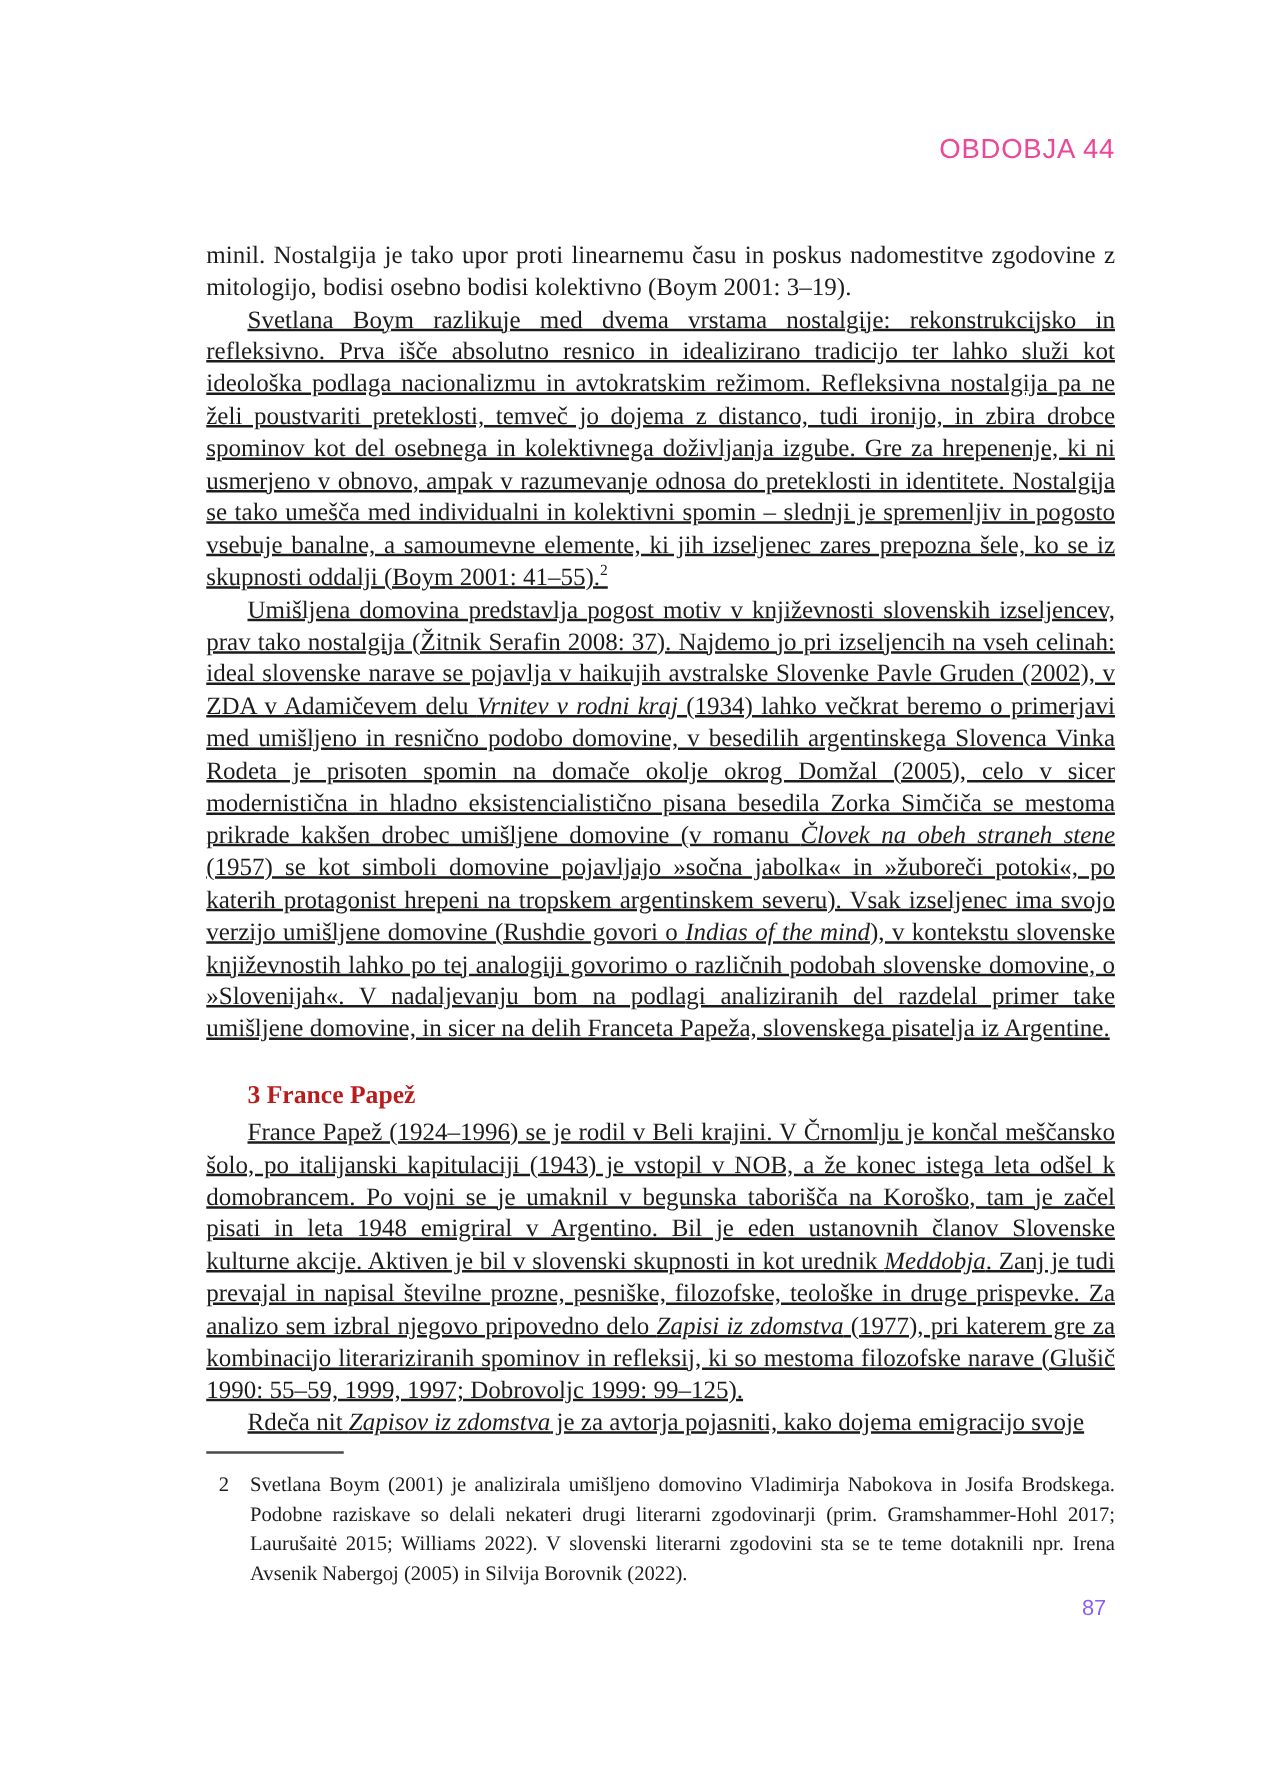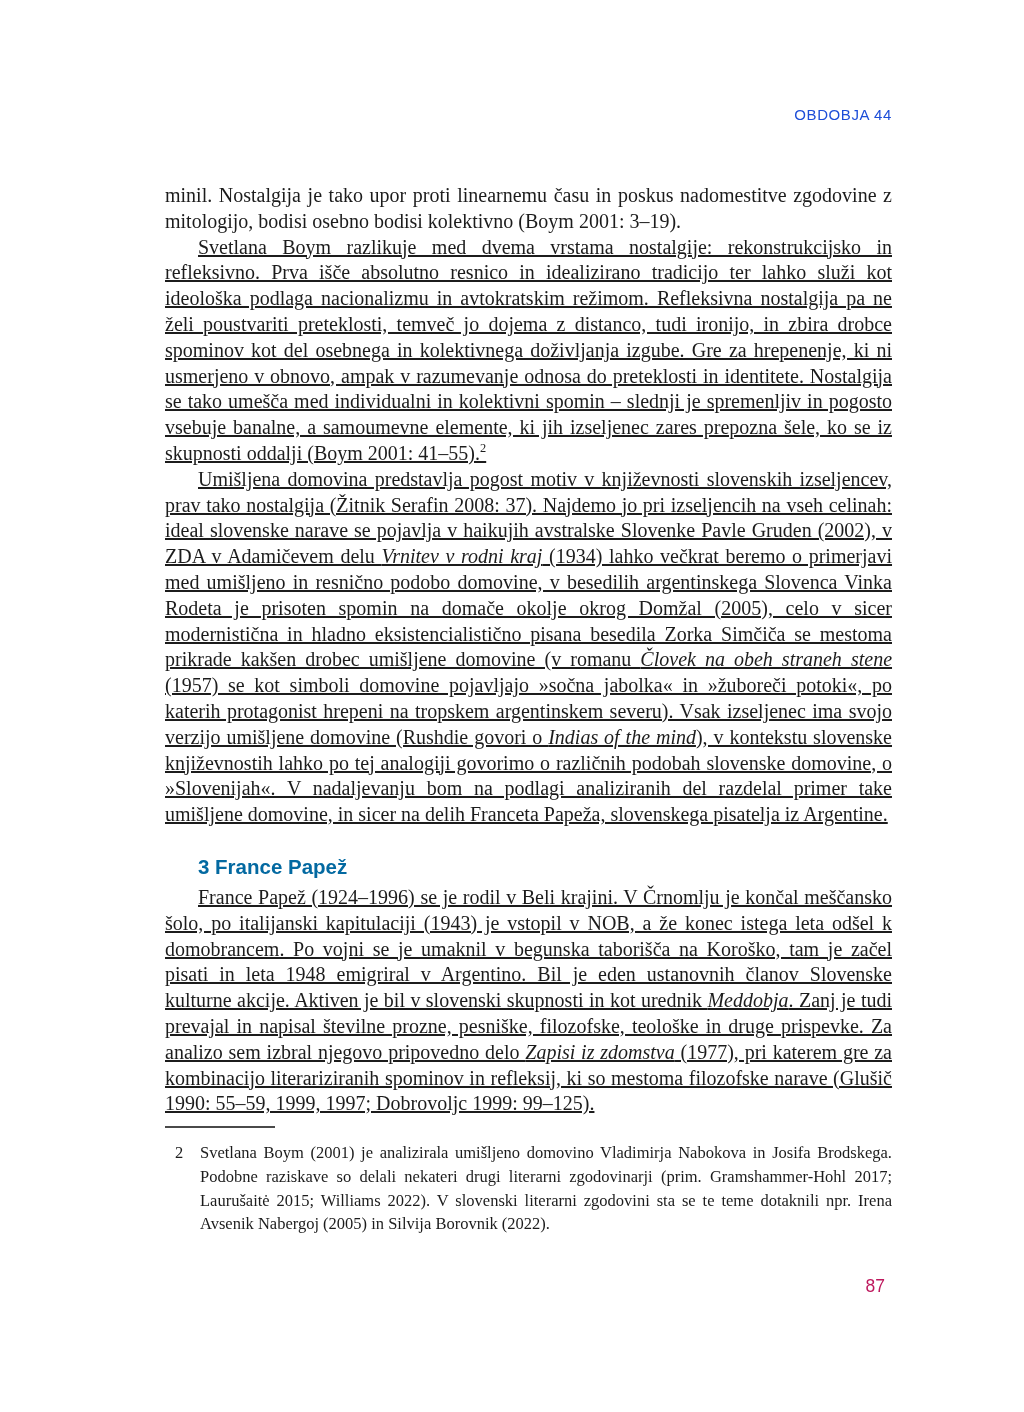--- a/index.html
+++ b/index.html
@@ -19,23 +19,23 @@
   .content {
     position: absolute;
     left: 165px;
     top: 0;
     width: 727px;
   }
   .running-head {
     margin-top: 106px;
     text-align: right;
     font-family: "Liberation Sans", sans-serif;
-    font-size: 15px;
+    font-size: 22px;
     letter-spacing: 0.6px;
-    color: #1d4ed8;
+    color: #ec4899;
   }
   .body-text {
     margin-top: 60px;
     font-size: 20px;
     line-height: 25.8px;
     text-align: justify;
   }
   p.para {
     margin: 0;
     padding: 0;
@@ -43,26 +43,26 @@
   p.para.indent {
     text-indent: 33px;
     text-decoration: underline;
   }
   sup {
     font-size: 0.62em;
     line-height: 0;
     vertical-align: super;
   }
   h2.section-heading {
-    font-family: Liberation Sans, sans-serif;
+    font-family: Liberation Serif, serif;
     font-weight: 700;
     font-size: 20.5px;
     line-height: 26px;
     margin: 26px 0 5px 33px;
-    color: #0369a1;
+    color: #b91c1c;
     text-align: left;
   }
   .footnote-area {
     margin-top: 9px;
   }
   .fn-rule {
     width: 110px;
     height: 0;
     border-top: 2px solid #4a4a4a;
     margin-bottom: 13px;
@@ -83,21 +83,21 @@
     text-align: justify;
   }
   .page-number {
     position: absolute;
     top: 1276px;
     left: 165px;
     width: 720px;
     text-align: right;
     font-family: "Liberation Sans", sans-serif;
     font-size: 17.5px;
-    color: #be185d;
+    color: #8b5cf6;
   }
 </style>
 </head>
 <body>
 
 <div class="page">
   <div class="content">
 
     <div class="running-head">
       <span>OBDOBJA 44</span>
@@ -107,20 +107,21 @@
       <div>
           <p class="para">minil. Nostalgija je tako upor proti linearnemu času in poskus nadomestitve zgodovine z mitologijo, bodisi osebno bodisi kolektivno (Boym 2001: 3–19).</p>
           <p class="para indent">Svetlana Boym razlikuje med dvema vrstama nostalgije: rekonstrukcijsko in refleksivno. Prva išče absolutno resnico in idealizirano tradicijo ter lahko služi kot ideološka podlaga nacionalizmu in avtokratskim režimom. Refleksivna nostalgija pa ne želi poustvariti preteklosti, temveč jo dojema z distanco, tudi ironijo, in zbira drobce spominov kot del osebnega in kolektivnega doživljanja izgube. Gre za hrepenenje, ki ni usmerjeno v obnovo, ampak v razumevanje odnosa do preteklosti in identitete. Nostalgija se tako umešča med individualni in kolektivni spomin – slednji je spremenljiv in pogosto vsebuje banalne, a samoumevne elemente, ki jih izseljenec zares prepozna šele, ko se iz skupnosti oddalji (Boym 2001: 41–55).<sup>2</sup></p>
           <p class="para indent">Umišljena domovina predstavlja pogost motiv v književnosti slovenskih izseljencev, prav tako nostalgija (Žitnik Serafin 2008: 37). Najdemo jo pri izseljencih na vseh celinah: ideal slovenske narave se pojavlja v haikujih avstralske Slovenke Pavle Gruden (2002), v ZDA v Adamičevem delu <i>Vrnitev v rodni kraj</i> (1934) lahko večkrat beremo o primerjavi med umišljeno in resnično podobo domovine, v besedilih argentinskega Slovenca Vinka Rodeta je prisoten spomin na domače okolje okrog Domžal (2005), celo v sicer modernistična in hladno eksistencialistično pisana besedila Zorka Simčiča se mestoma prikrade kakšen drobec umišljene domovine (v romanu <i>Človek na obeh straneh stene</i> (1957) se kot simboli domovine pojavljajo »sočna jabolka« in »žuboreči potoki«, po katerih protagonist hrepeni na tropskem argentinskem severu). Vsak izseljenec ima svojo verzijo umišljene domovine (Rushdie govori o <i>Indias of the mind</i>), v kontekstu slovenske književnostih lahko po tej analogiji govorimo o različnih podobah slovenske domovine, o »Slovenijah«. V nadaljevanju bom na podlagi analiziranih del razdelal primer take umišljene domovine, in sicer na delih Franceta Papeža, slovenskega pisatelja iz Argentine.</p>
         </div>
 
       <h2 class="section-heading">3 France Papež</h2>
 
       <div>
           <p class="para indent">France Papež (1924–1996) se je rodil v Beli krajini. V Črnomlju je končal meščansko šolo, po italijanski kapitulaciji (1943) je vstopil v NOB, a že konec istega leta odšel k domobrancem. Po vojni se je umaknil v begunska taborišča na Koroško, tam je začel pisati in leta 1948 emigriral v Argentino. Bil je eden ustanovnih članov Slovenske kulturne akcije. Aktiven je bil v slovenski skupnosti in kot urednik <i>Meddobja</i>. Zanj je tudi prevajal in napisal številne prozne, pesniške, filozofske, teološke in druge prispevke. Za analizo sem izbral njegovo pripovedno delo <i>Zapisi iz zdomstva</i> (1977), pri katerem gre za kombinacijo literariziranih spominov in refleksij, ki so mestoma filozofske narave (Glušič 1990: 55–59, 1999, 1997; Dobrovoljc 1999: 99–125).</p>
+          <p class="para indent">Rdeča nit <i>Zapisov iz zdomstva</i> je za avtorja pojasniti, kako dojema emigracijo svoje</p>
         </div>
     </div>
 
     <div class="footnote-area">
       <div class="fn-rule"></div>
       <div>
           <div class="fn-row">
             <span class="fn-marker">2</span>
             <div class="fn-text">Svetlana Boym (2001) je analizirala umišljeno domovino Vladimirja Nabokova in Josifa Brodskega. Podobne raziskave so delali nekateri drugi literarni zgodovinarji (prim. Gramshammer-Hohl 2017; Laurušaitė 2015; Williams 2022). V slovenski literarni zgodovini sta se te teme dotaknili npr. Irena Avsenik Nabergoj (2005) in Silvija Borovnik (2022).</div>
           </div>

